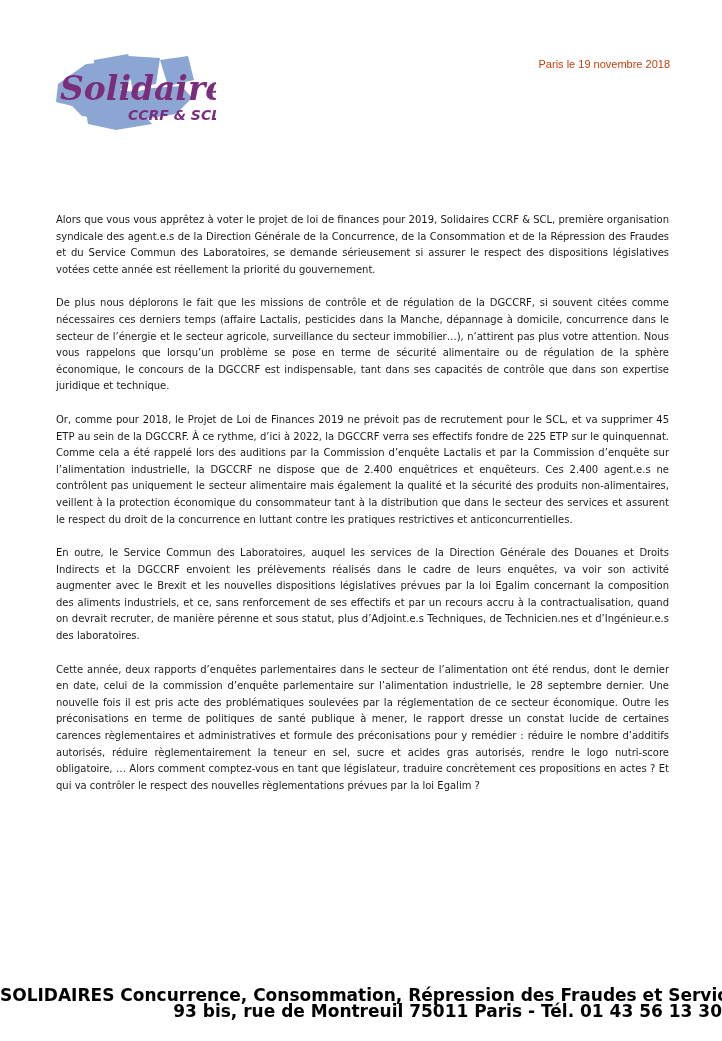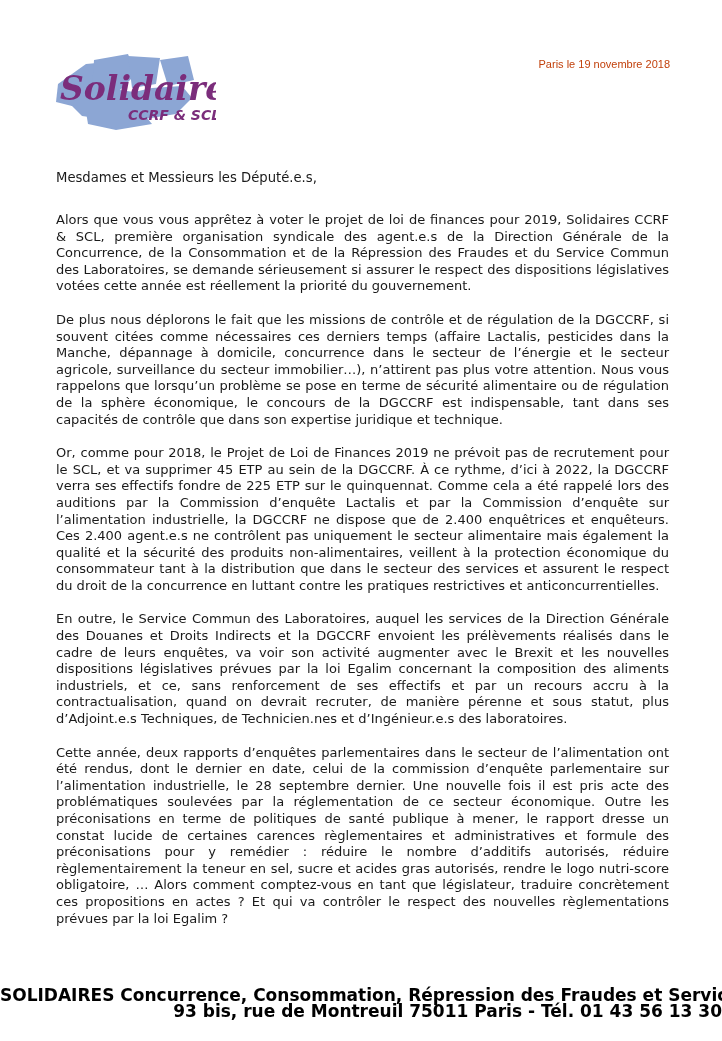--- a/index.html
+++ b/index.html
@@ -61,21 +61,21 @@
   .letter-body {
     position: absolute;
     left: 56px;
     top: 212px;
     width: 613px;
   }
 
   .para {
     text-align: justify;
     font-family: "DejaVu Sans", sans-serif;
-    font-size: 13px;
+    font-size: 10px;
     line-height: 16.6px;
     color: #1a1a1a;
     margin: 0 0 17px 0;
     hyphens: none;
   }
   .para:last-child { margin-bottom: 8px; }
 
   
   .footer {
     position: absolute;
@@ -116,21 +116,20 @@
         </g>
 
         <text x="4" y="46" font-family="'DejaVu Serif', serif" font-size="33" font-weight="bold" font-style="italic" fill="#7B2D7B">Solidaires</text>
         <text x="72" y="66" font-family="'DejaVu Sans', sans-serif" font-size="14" font-weight="bold" font-style="italic" fill="#7B2D7B">CCRF &amp; SCL</text>
       </svg>
     </div>
 
     <div class="date-line">Paris le 19 novembre 2018</div>
   </div>
 
-  <div class="salutation">Mesdames et Messieurs les Député.e.s,</div>
 
   <div class="letter-body">
     <p class="para">Alors que vous vous apprêtez à voter le projet de loi de finances pour 2019, Solidaires CCRF &amp; SCL, première organisation syndicale des agent.e.s de la Direction Générale de la Concurrence, de la Consommation et de la Répression des Fraudes et du Service Commun des Laboratoires, se demande sérieusement si assurer le respect des dispositions législatives votées cette année est réellement la priorité du gouvernement.</p>
     <p class="para">De plus nous déplorons le fait que les missions de contrôle et de régulation de la DGCCRF, si souvent citées comme nécessaires ces derniers temps (affaire Lactalis, pesticides dans la Manche, dépannage à domicile, concurrence dans le secteur de l’énergie et le secteur agricole, surveillance du secteur immobilier…), n’attirent pas plus votre attention. Nous vous rappelons que lorsqu’un problème se pose en terme de sécurité alimentaire ou de régulation de la sphère économique, le concours de la DGCCRF est indispensable, tant dans ses capacités de contrôle que dans son expertise juridique et technique.</p>
     <p class="para">Or, comme pour 2018, le Projet de Loi de Finances 2019 ne prévoit pas de recrutement pour le SCL, et va supprimer 45 ETP au sein de la DGCCRF. À ce rythme, d’ici à 2022, la DGCCRF verra ses effectifs fondre de 225 ETP sur le quinquennat. Comme cela a été rappelé lors des auditions par la Commission d’enquête Lactalis et par la Commission d’enquête sur l’alimentation industrielle, la DGCCRF ne dispose que de 2.400 enquêtrices et enquêteurs. Ces 2.400 agent.e.s ne contrôlent pas uniquement le secteur alimentaire mais également la qualité et la sécurité des produits non-alimentaires, veillent à la protection économique du consommateur tant à la distribution que dans le secteur des services et assurent le respect du droit de la concurrence en luttant contre les pratiques restrictives et anticoncurrentielles.</p>
     <p class="para">En outre, le Service Commun des Laboratoires, auquel les services de la Direction Générale des Douanes et Droits Indirects et la DGCCRF envoient les prélèvements réalisés dans le cadre de leurs enquêtes, va voir son activité augmenter avec le Brexit et les nouvelles dispositions législatives prévues par la loi Egalim concernant la composition des aliments industriels, et ce, sans renforcement de ses effectifs et par un recours accru à la contractualisation, quand on devrait recruter, de manière pérenne et sous statut, plus d’Adjoint.e.s Techniques, de Technicien.nes et d’Ingénieur.e.s des laboratoires.</p>
     <p class="para">Cette année, deux rapports d’enquêtes parlementaires dans le secteur de l’alimentation ont été rendus, dont le dernier en date, celui de la commission d’enquête parlementaire sur l’alimentation industrielle, le 28 septembre dernier. Une nouvelle fois il est pris acte des problématiques soulevées par la réglementation de ce secteur économique. Outre les préconisations en terme de politiques de santé publique à mener, le rapport dresse un constat lucide de certaines carences règlementaires et administratives et formule des préconisations pour y remédier : réduire le nombre d’additifs autorisés, réduire règlementairement la teneur en sel, sucre et acides gras  autorisés, rendre le logo nutri-score obligatoire, … Alors comment comptez-vous en tant que législateur, traduire concrètement ces propositions en actes ? Et qui va contrôler le respect des nouvelles règlementations prévues par la loi Egalim ?</p>
   </div>
 
   <div class="footer">

